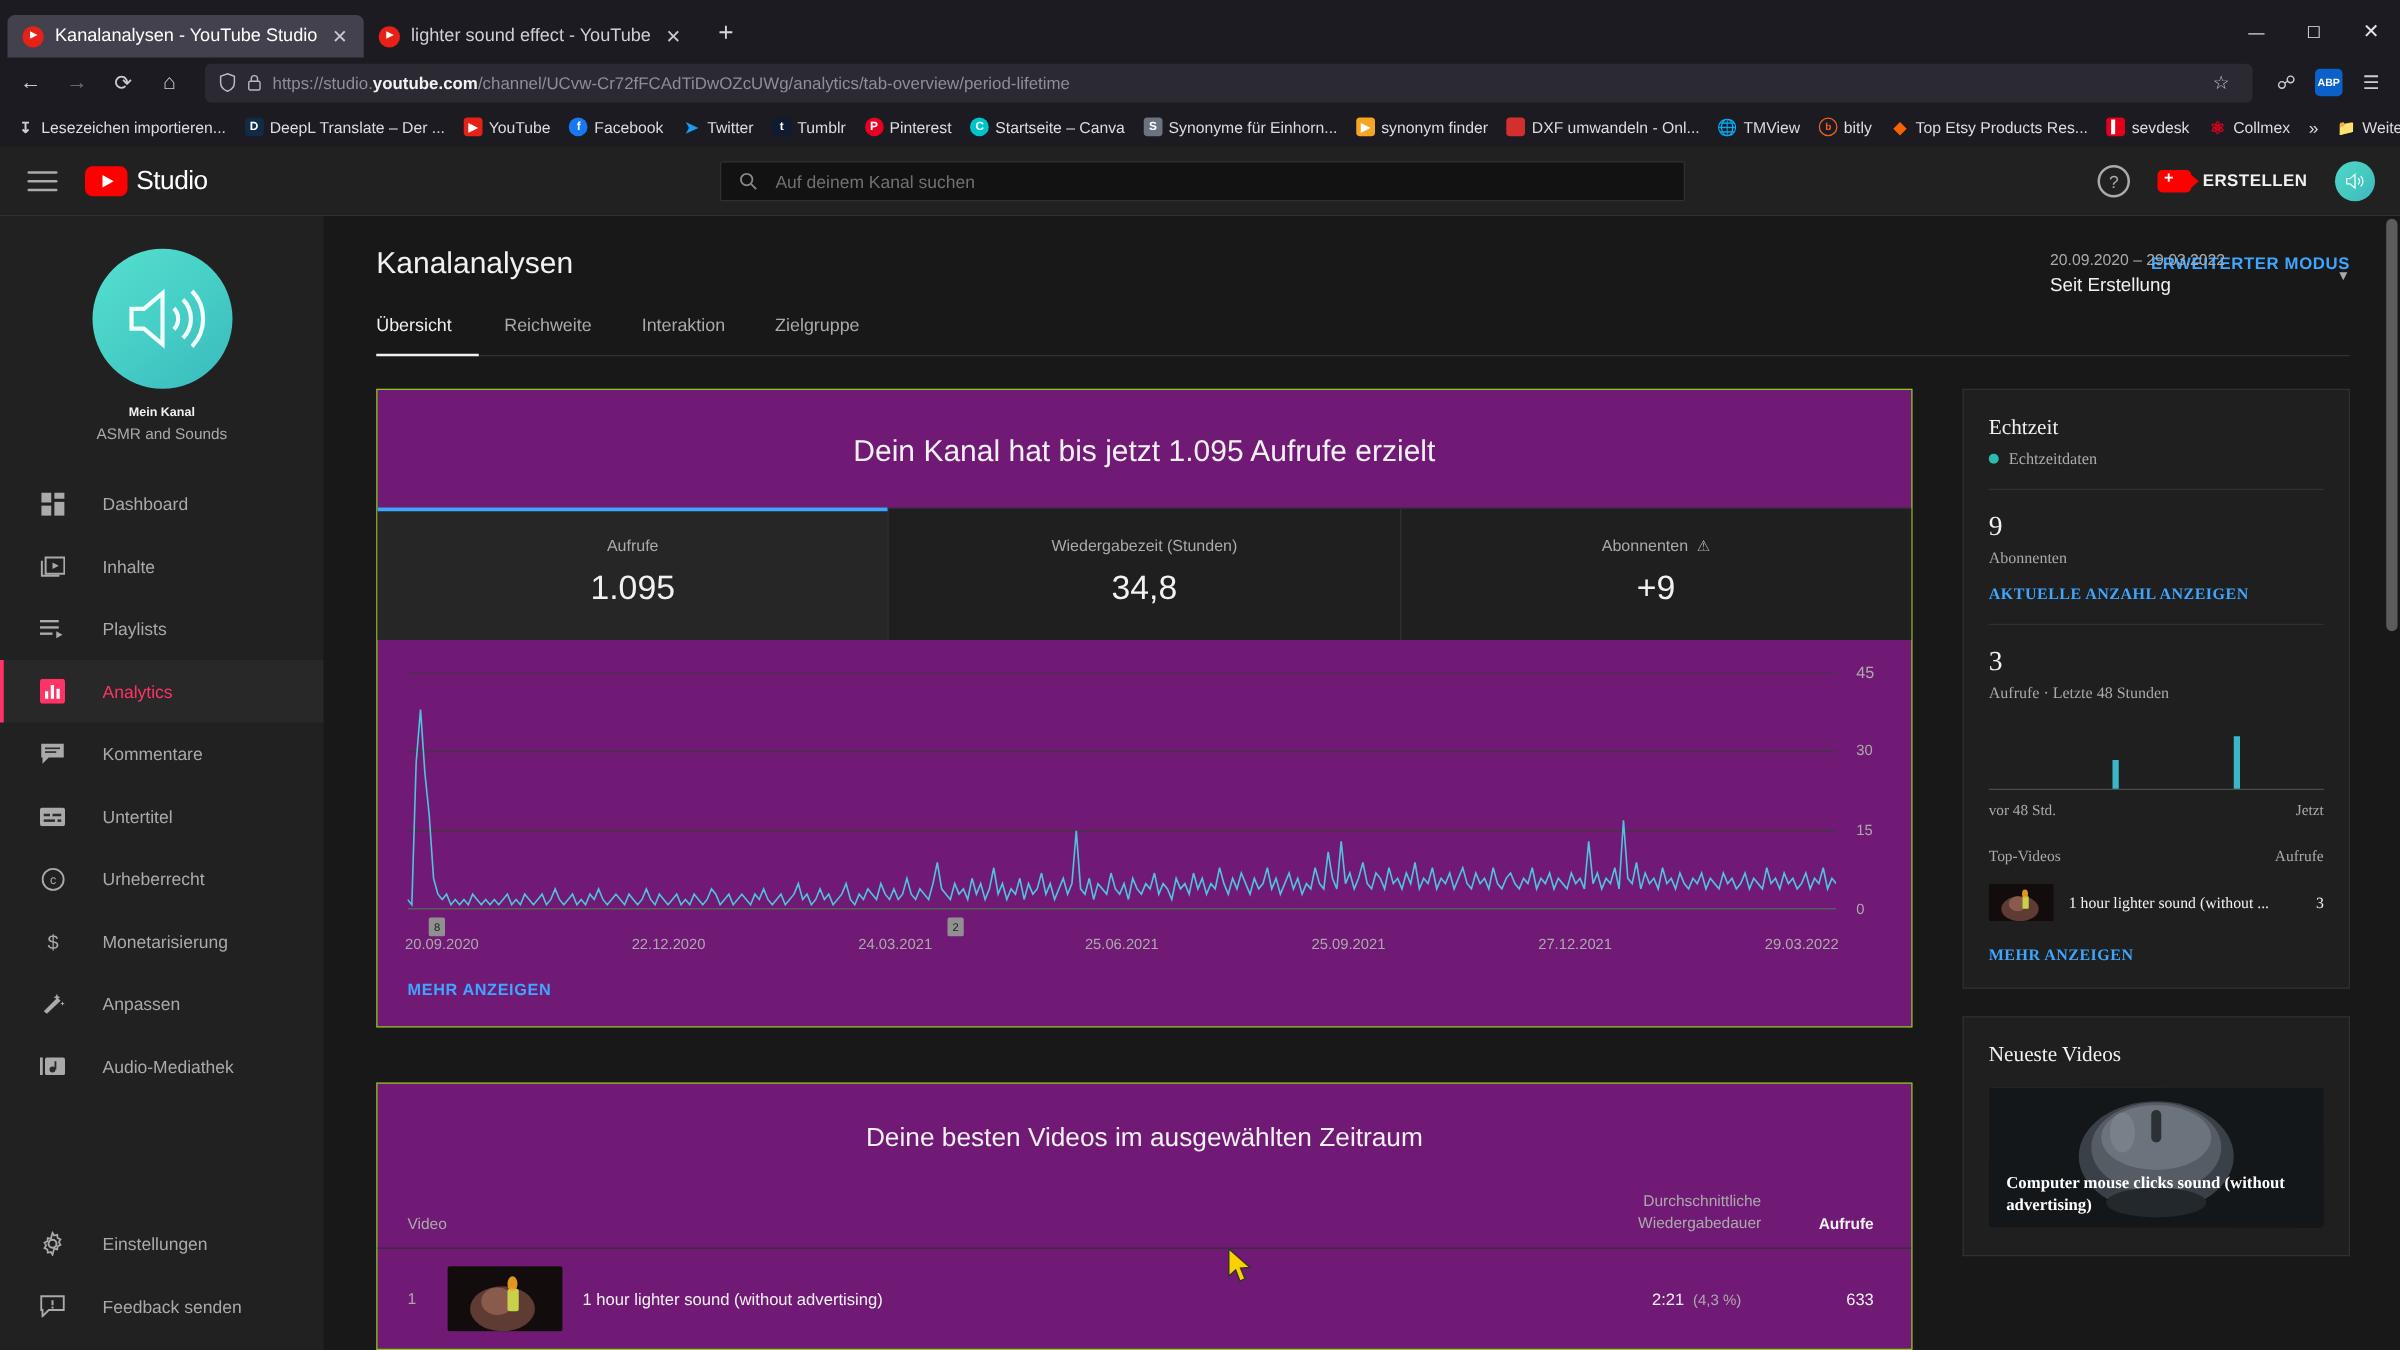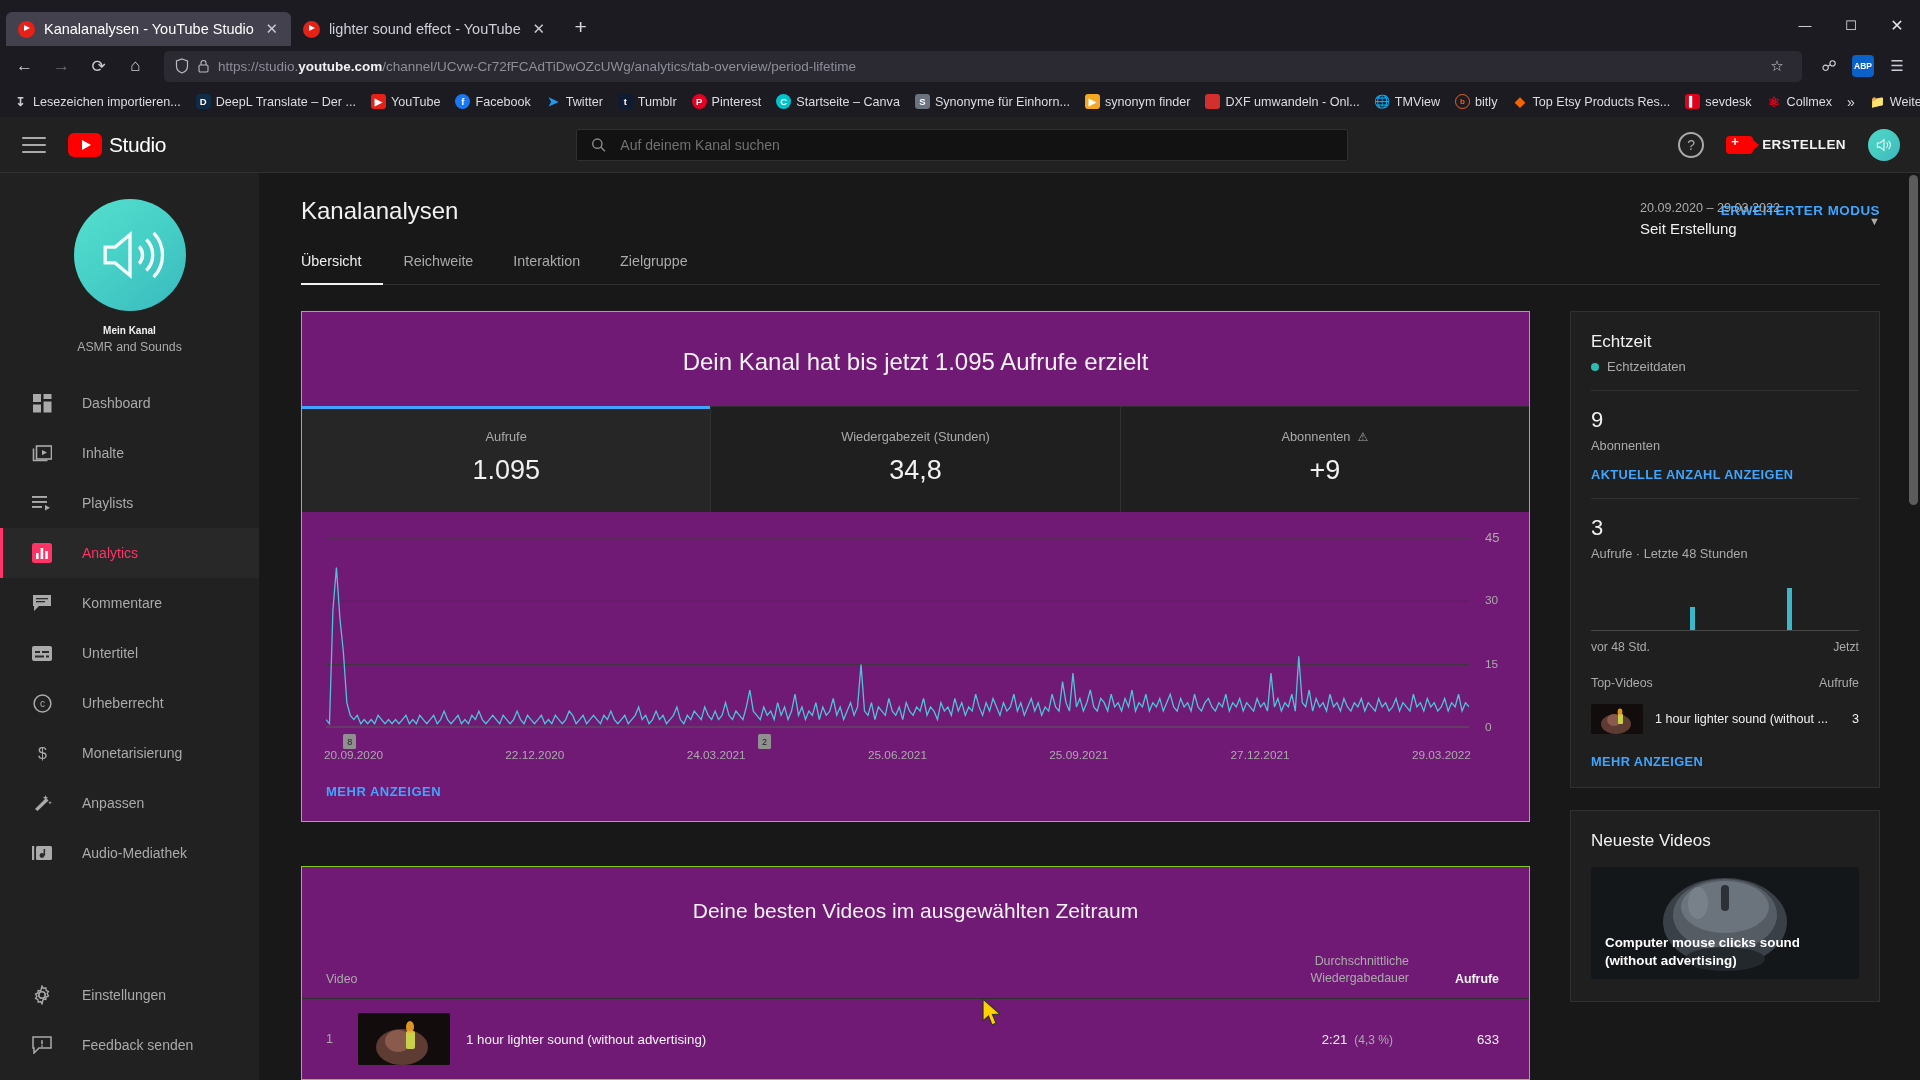--- a/index.html
+++ b/index.html
@@ -171,21 +171,21 @@
   .vrow { display:flex; align-items:center; padding:14px 30px 14px 24px; gap:16px; }
   .vrow-num { width:16px; font-size:12.6px; color:#aaa; }
   .vthumb { width:92px; height:52px; border-radius:2px; overflow:hidden; flex:0 0 92px;
             background:#2a1e1c; position:relative; }
   .vtitle { flex:1; font-size:13.3px; color:#f1f1f1; }
   .vdur { width:170px; text-align:right; font-size:13.2px; color:#f1f1f1; }
   .vdur small { color:#aaa; font-size:12px; margin-left:7px; }
   .vviews { width:90px; text-align:right; font-size:13.2px; color:#f1f1f1; }
 
   
-  .right-col { width:310px; flex:0 0 310px; }
+  .right-col { width:310px; flex:0 0 310px;font-family:Liberation Serif, serif; }
   .rt-card { background:#1f1f1f; border:1px solid #303030; padding:20px 20px 18px; }
   .rt-title { font-size:17px; color:#f1f1f1; }
   .rt-live { display:flex; align-items:center; gap:8px; margin-top:7px; font-size:13px; color:#aaa; }
   .live-dot { width:8px; height:8px; border-radius:50%; background:#2bbbb0; }
   .rt-div { height:1px; background:#303030; margin:16px 0; }
   .rt-num { font-size:22px; color:#f1f1f1; }
   .rt-cap { font-size:12.8px; color:#aaa; margin-top:5px; }
   .rt-link { color:#3ea6ff; font-size:12.8px; font-weight:bold; letter-spacing:0.4px; margin-top:14px; display:block; }
   .spark { margin-top:18px; height:52px; position:relative; border-bottom:1px solid #4a4a4a; }
   .spark-bar { position:absolute; bottom:0; width:5px; background:#3bb7c9; }

